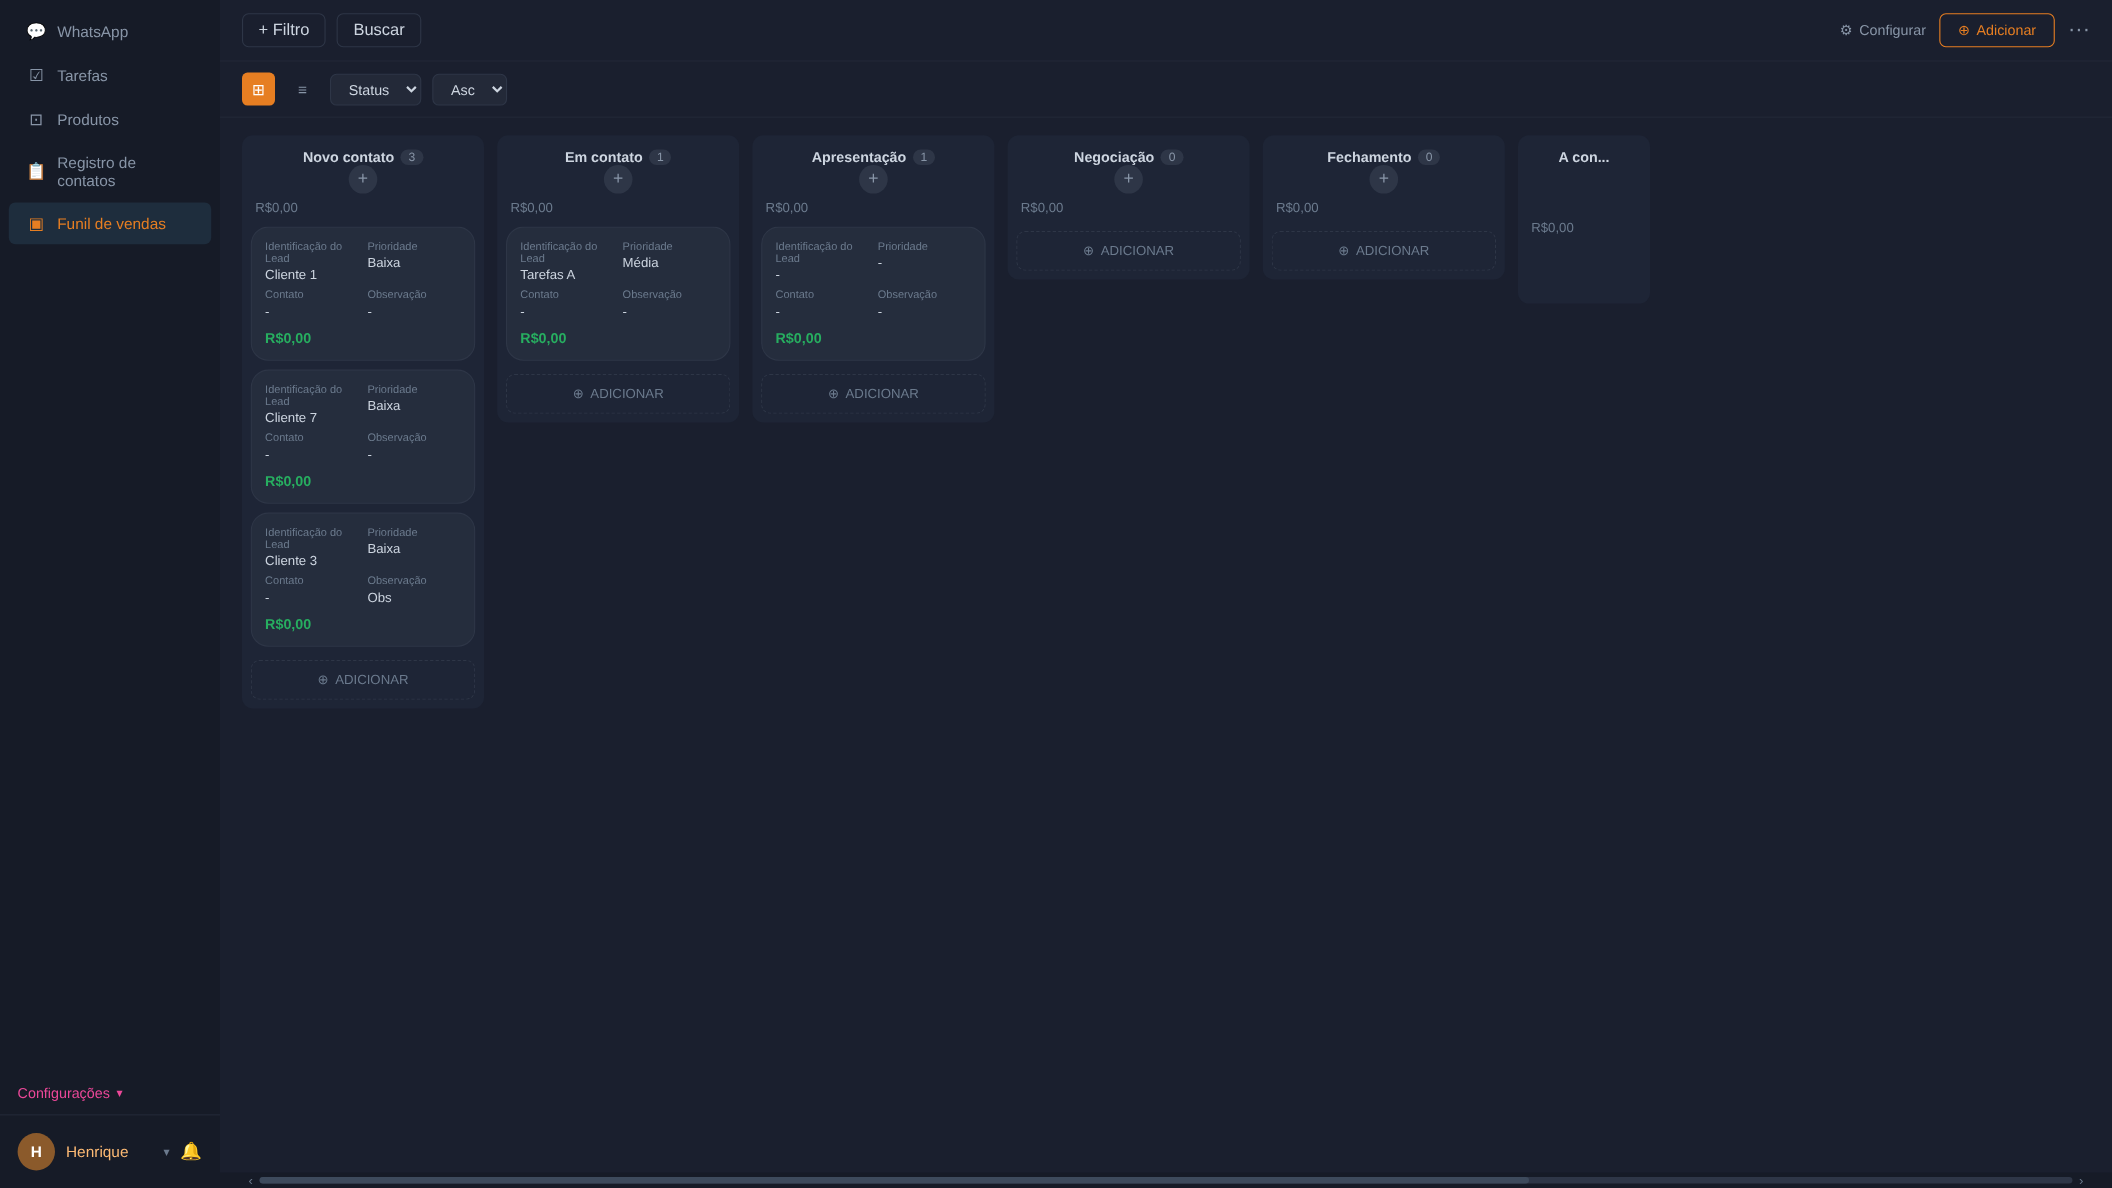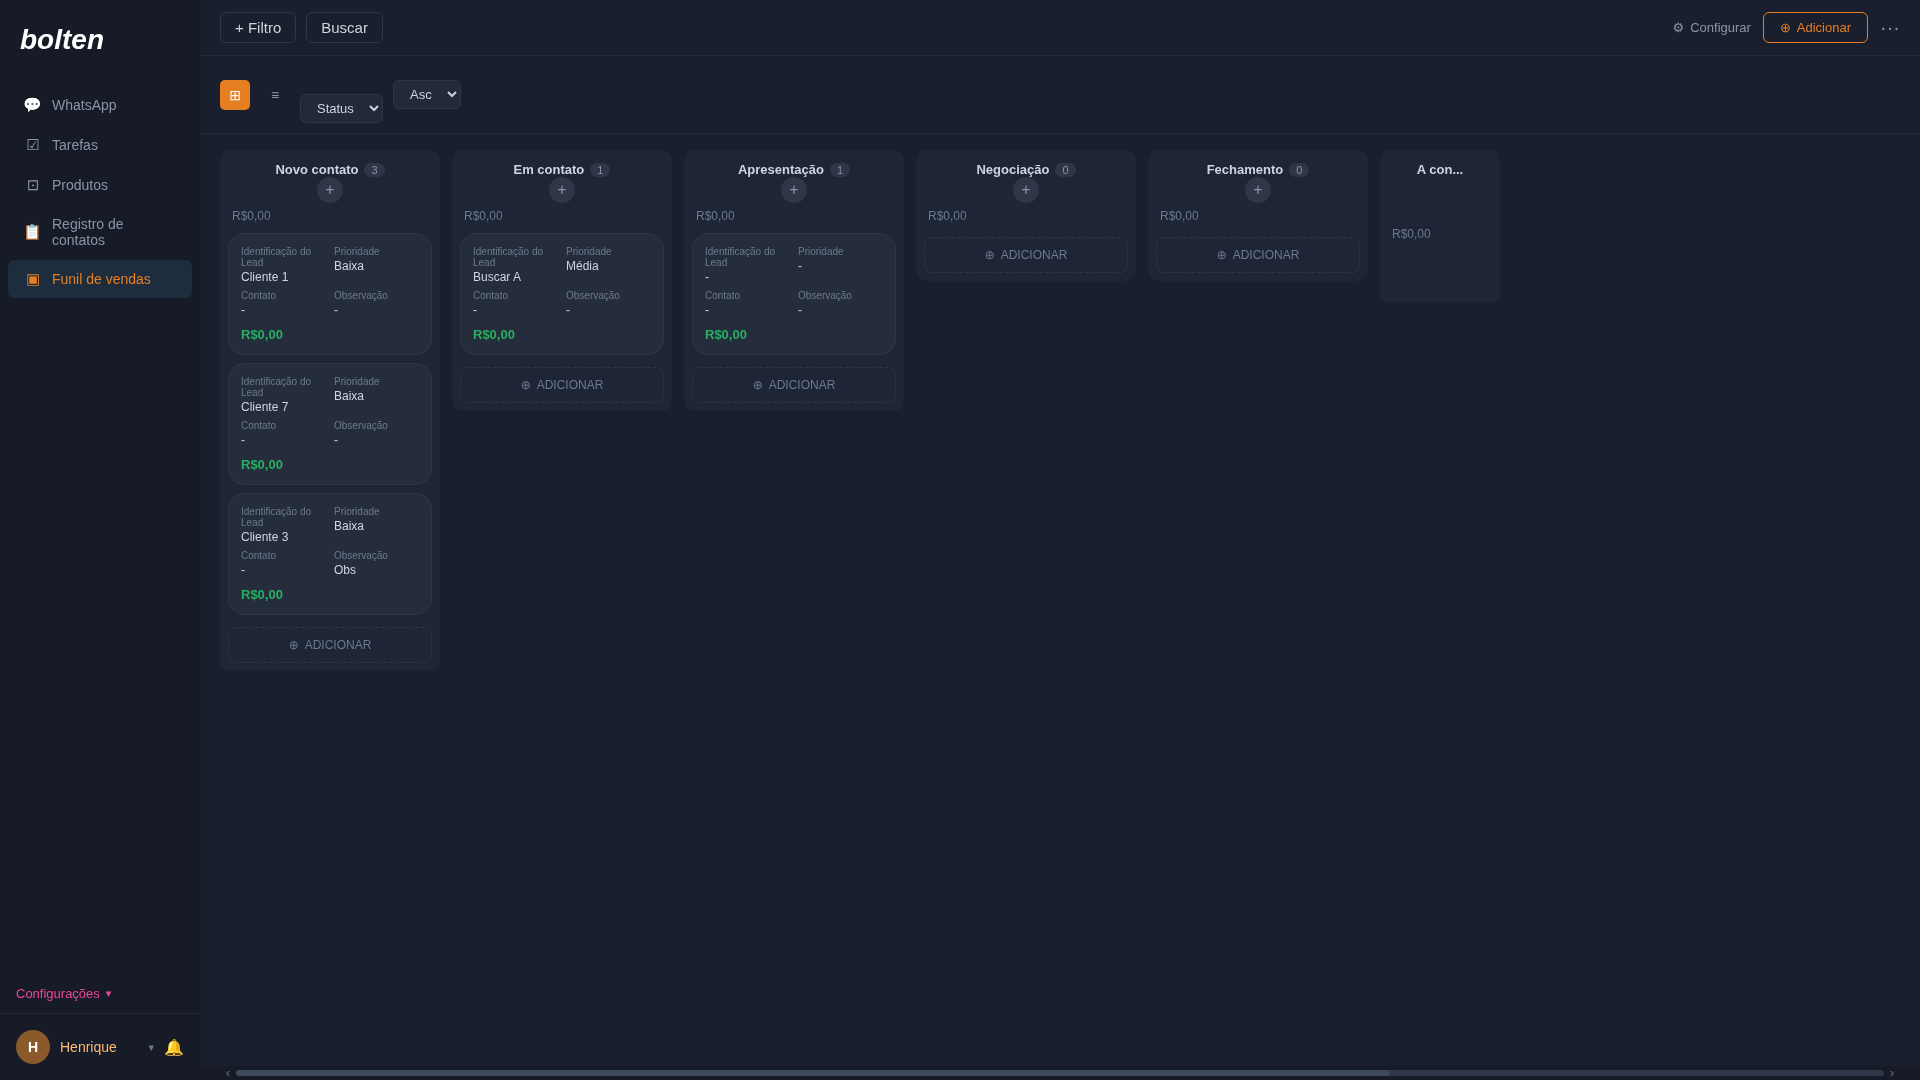--- a/index.html
+++ b/index.html
@@ -190,21 +190,20 @@
       color: #fff;
     }
     .status-select {
       background: #232938;
       border: 1px solid #2e3647;
       color: #cdd5e0;
       padding: 5px 12px;
       border-radius: 6px;
       font-size: 13px;
       cursor: pointer;
-      margin-top: 28px;
     }
     .asc-select {
       background: #232938;
       border: 1px solid #2e3647;
       color: #cdd5e0;
       padding: 5px 12px;
       border-radius: 6px;
       font-size: 13px;
       cursor: pointer;
     }
@@ -364,23 +363,20 @@
       color: #6b7a8d;
       font-size: 12px;
       cursor: pointer;
       padding: 0 6px;
     }
   </style>
 </head>
 <body>
 
 <div class="sidebar">
-  <div class="sidebar-logo">
-    <span class="logo-text">bolten</span>
-  </div>
 
   <nav class="sidebar-nav">
     <div class="nav-item">
       <span class="icon">💬</span>
       <span>WhatsApp</span>
     </div>
     <div class="nav-item">
       <span class="icon">☑</span>
       <span>Tarefas</span>
     </div>
@@ -546,21 +542,21 @@
         </div>
         <button class="column-add-btn">+</button>
       </div>
       <div class="column-amount">R$0,00</div>
       <div class="column-body">
 
         <div class="card">
           <div class="card-grid">
             <div>
               <div class="card-label">Identificação do Lead</div>
-              <div class="card-value">Buscar A</div>
+              <div class="card-value">Tarefas A</div>
             </div>
             <div>
               <div class="card-label">Prioridade</div>
               <div class="card-value">Média</div>
             </div>
             <div>
               <div class="card-label">Contato</div>
               <div class="card-value">-</div>
             </div>
             <div>

